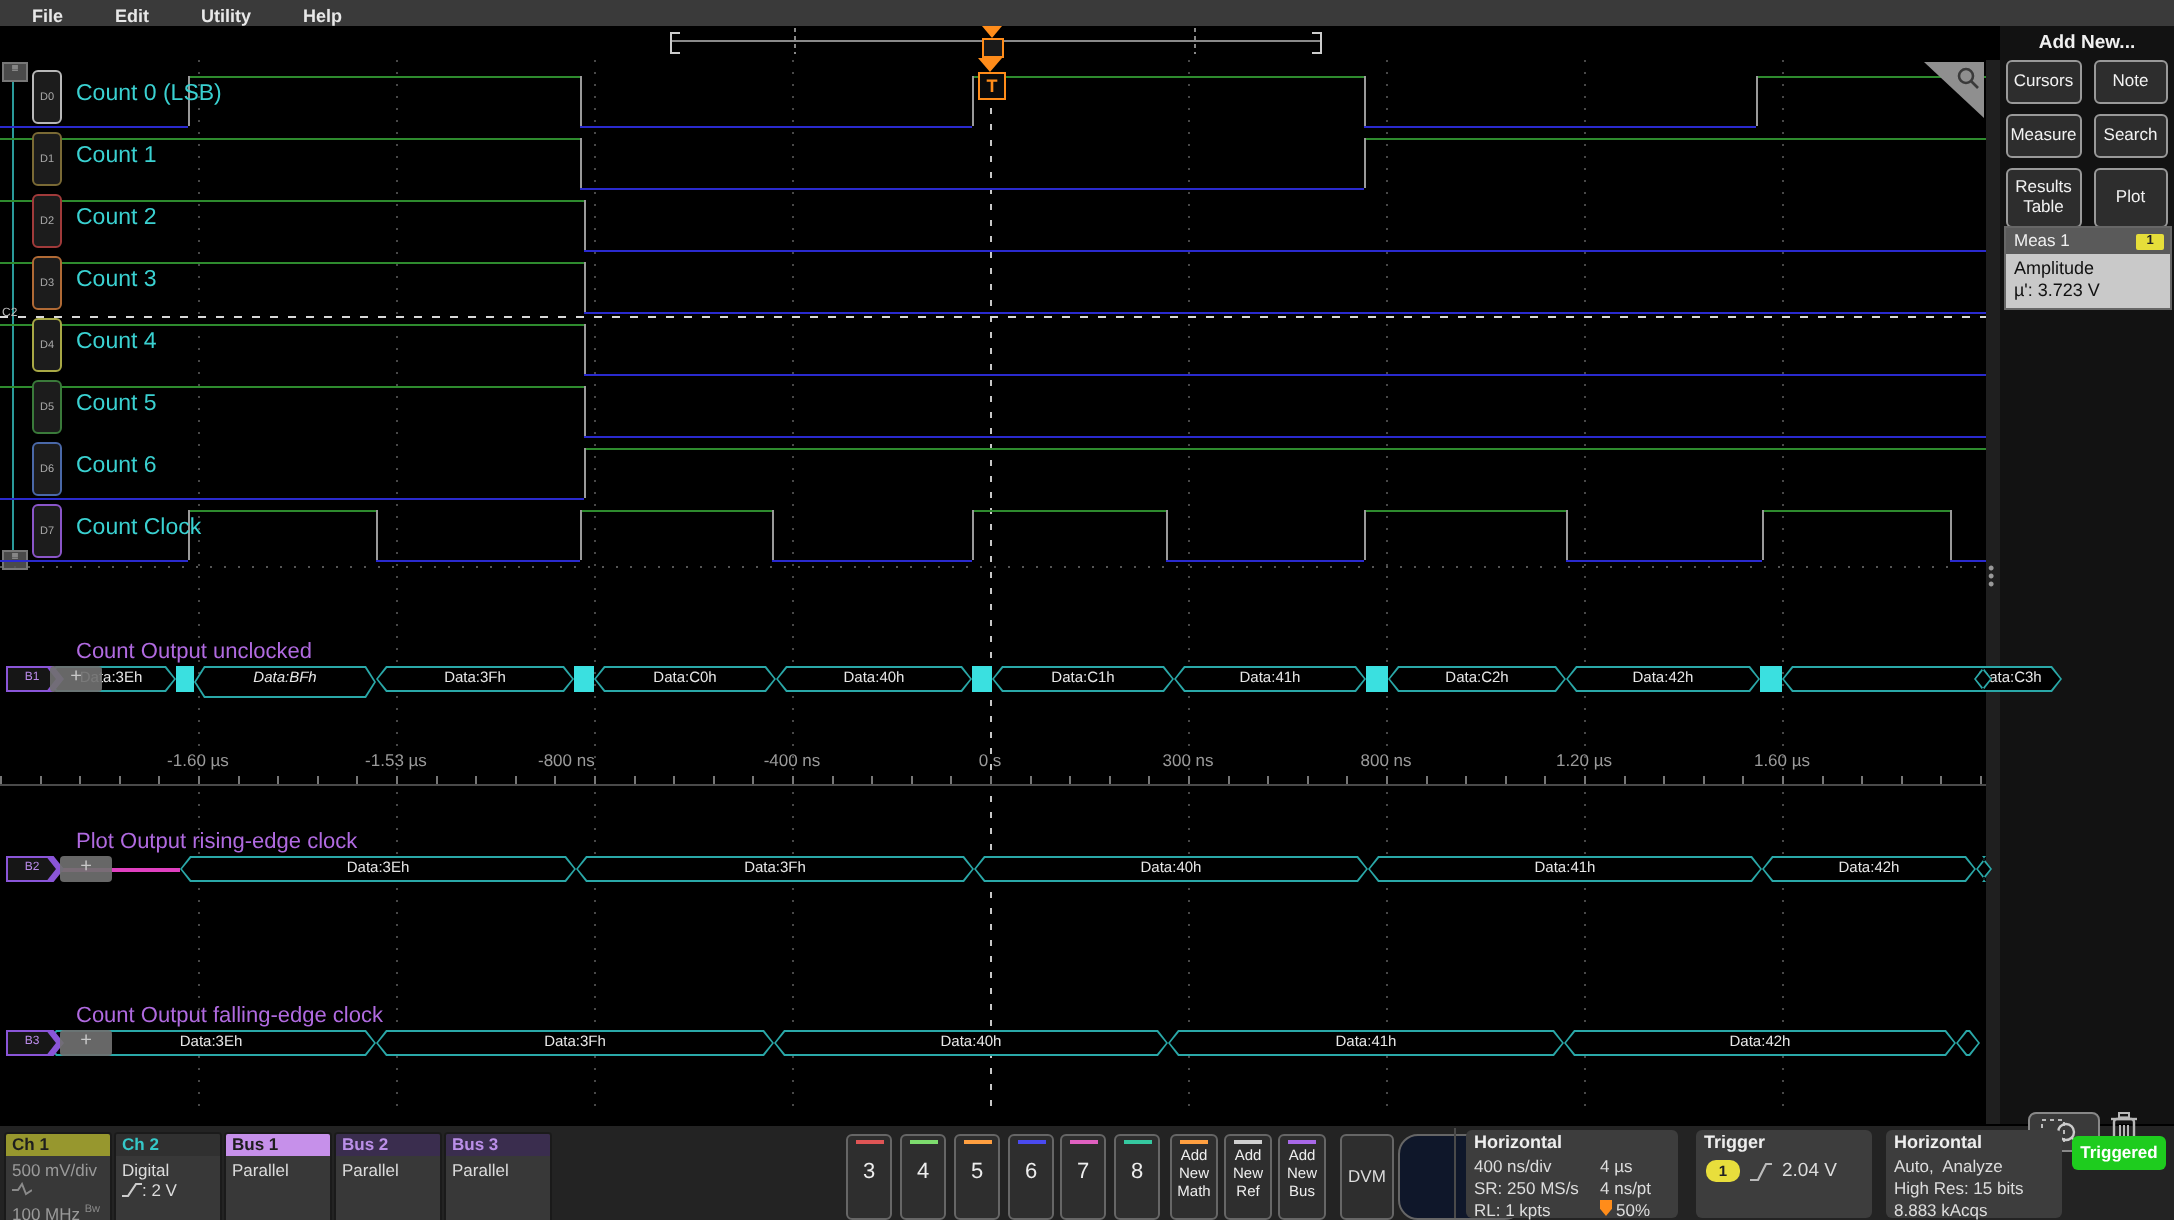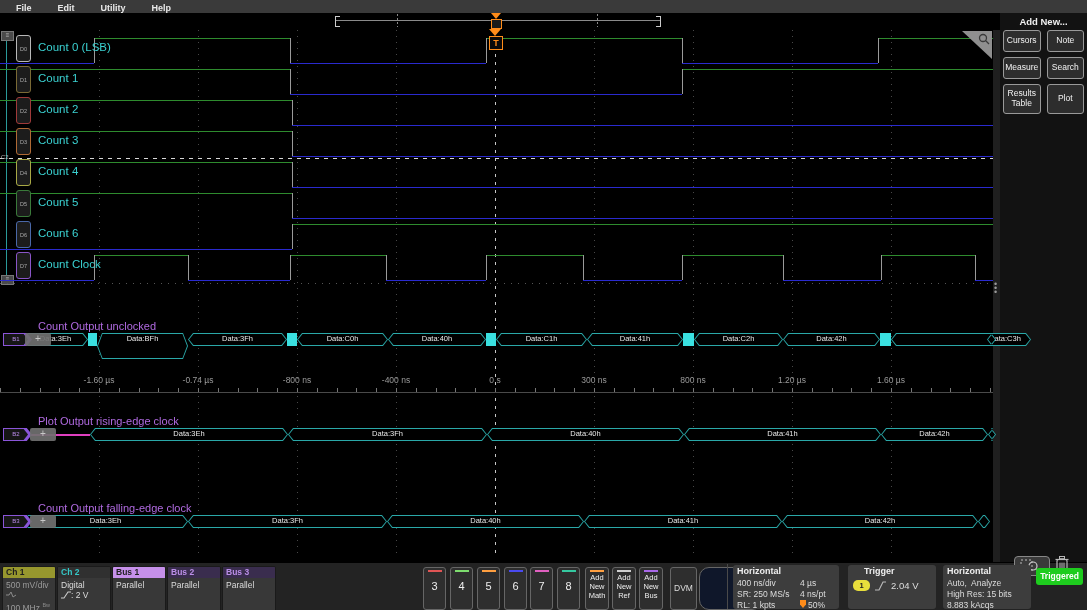--- a/index.html
+++ b/index.html
@@ -59,20 +59,30 @@
         </div>
         <div class="sbrow">
           <div class="sbtn">Measure</div>
           <div class="sbtn">Search</div>
         </div>
         <div class="sbrow">
           <div class="sbtn">Results Table</div>
           <div class="sbtn">Plot</div>
         </div>
       </div>
+    <div id="meas">
+      <div id="meashdr">
+        <span>Meas 1</span>
+        <span id="measbadge">1</span>
+      </div>
+      <div id="measbody">
+        <div>Amplitude</div>
+        <div>µ': 3.723 V</div>
+      </div>
+    </div>
   </div>
   <div id="bottombar"></div>
 <div style="position: absolute; left: 335px; top: 20px; width: 325px; height: 1px; background: rgb(138, 138, 138);"></div>
     <div style="position: absolute; left: 335px; top: 16px; width: 4px; height: 9px; border-left: 1px solid rgb(204, 204, 204); border-top: 1px solid rgb(204, 204, 204); border-bottom: 1px solid rgb(204, 204, 204);"></div>
     <div style="position: absolute; left: 656px; top: 16px; width: 4px; height: 9px; border-right: 1px solid rgb(204, 204, 204); border-top: 1px solid rgb(204, 204, 204); border-bottom: 1px solid rgb(204, 204, 204);"></div>
     <div style="position: absolute; left: 397px; top: 14px; width: 1px; height: 13px; background: repeating-linear-gradient(rgb(136, 136, 136) 0px, rgb(136, 136, 136) 2px, transparent 2px, transparent 4px);"></div>
     <div style="position: absolute; left: 597px; top: 14px; width: 1px; height: 13px; background: repeating-linear-gradient(rgb(136, 136, 136) 0px, rgb(136, 136, 136) 2px, transparent 2px, transparent 4px);"></div>
     <div style="position: absolute; left: 491px; top: 13px; width: 0px; height: 0px; border-left: 5px solid transparent; border-right: 5px solid transparent; border-top: 6px solid rgb(255, 140, 26);"></div>
     <div style="position: absolute; left: 491px; top: 19px; width: 9px; height: 8px; border: 1.5px solid rgb(255, 140, 26); background: rgb(26, 26, 26);"></div>
     <div style="position: absolute; left: 99px; top: 30px; width: 1px; height: 528px; background: repeating-linear-gradient(rgb(72, 72, 72) 0px, rgb(72, 72, 72) 1px, transparent 1px, transparent 6px);"></div>
@@ -165,21 +175,21 @@
         <circle cx="6" cy="5" r="3.5" fill="none" stroke="#3a3a3a" stroke-width="1.3"></circle>
         <line x1="8.5" y1="7.5" x2="12" y2="11" stroke="#3a3a3a" stroke-width="1.3"></line>
       </svg>
     </div>
     <div style="position: absolute; left: 38px; top: 320px; color: rgb(176, 106, 224); font-size: 11px; z-index: 4;">Count Output unclocked</div>
     <div class="busseg-outer" style="position: absolute; left: 23px; top: 333px; width: 65px; height: 13px; z-index: 3;">
       <div class="busseg-inner"></div>
       <div class="seg-label">Data:3Eh</div>
     </div>
     <div style="position: absolute; left: 88px; top: 333px; width: 9px; height: 13px; background: rgb(58, 224, 224); z-index: 3;"></div>
-    <div class="busseg-outer" style="position: absolute; left: 97px; top: 333px; width: 91px; height: 26px; z-index: 3;">
+    <div class="busseg-outer" style="position: absolute; left: 97px; top: 333px; width: 91px; height: 16px; z-index: 3; font-style: italic;">
       <div class="busseg-inner"></div>
       <div class="seg-label">Data:BFh</div>
     </div>
     <div class="busseg-outer" style="position: absolute; left: 188px; top: 333px; width: 99px; height: 13px; z-index: 3;">
       <div class="busseg-inner"></div>
       <div class="seg-label">Data:3Fh</div>
     </div>
     <div style="position: absolute; left: 287px; top: 333px; width: 10px; height: 13px; background: rgb(58, 224, 224); z-index: 3;"></div>
     <div class="busseg-outer" style="position: absolute; left: 297px; top: 333px; width: 91px; height: 13px; z-index: 3;">
       <div class="busseg-inner"></div>
@@ -270,22 +280,22 @@
       <div class="seg-label">Data:42h</div>
     </div>
     <div class="busseg-outer" style="position: absolute; left: 978px; top: 515px; width: 12px; height: 13px; z-index: 3;">
       <div class="busseg-inner"></div>
     </div>
     <div style="position: absolute; left: 3px; top: 515px; width: 29px; height: 13px; clip-path: polygon(0px 0px, 82% 0px, 100% 50%, 82% 100%, 0px 100%); background: rgb(138, 85, 216); z-index: 5;">
       <div style="position:absolute;left:1px;top:1px;width:24px;height:11px;clip-path:polygon(0 0,82% 0,100% 50%,82% 100%,0 100%);background:#161616;color:#b98ae8;font-size:6px;text-align:center;line-height:11px;">B3</div>
     </div>
     <div style="position: absolute; left: 30px; top: 515px; width: 26px; height: 13px; background: rgba(112, 112, 112, 0.92); border-radius: 2px; color: rgb(200, 200, 200); font-size: 10px; text-align: center; line-height: 12px; z-index: 6;">+</div>
     <div style="position: absolute; left: 71px; top: 375px; width: 56px; text-align: center; color: rgb(154, 154, 154); font-size: 8.5px;">-1.60 µs</div>
-    <div style="position: absolute; left: 170px; top: 375px; width: 56px; text-align: center; color: rgb(154, 154, 154); font-size: 8.5px;">-0.74 µs</div>
-    <div style="position: absolute; left: 269px; top: 375px; width: 56px; text-align: center; color: rgb(154, 154, 154); font-size: 8.5px;">-800 ns</div>
+    <div style="position: absolute; left: 170px; top: 375px; width: 56px; text-align: center; color: rgb(154, 154, 154); font-size: 8.5px;">-1.53 µs</div>
+    <div style="position: absolute; left: 269px; top: 375px; width: 56px; color: rgb(154, 154, 154); font-size: 8.5px;">-800 ns</div>
     <div style="position: absolute; left: 368px; top: 375px; width: 56px; text-align: center; color: rgb(154, 154, 154); font-size: 8.5px;">-400 ns</div>
     <div style="position: absolute; left: 467px; top: 375px; width: 56px; text-align: center; color: rgb(154, 154, 154); font-size: 8.5px;">0 s</div>
     <div style="position: absolute; left: 566px; top: 375px; width: 56px; text-align: center; color: rgb(154, 154, 154); font-size: 8.5px;">300 ns</div>
     <div style="position: absolute; left: 665px; top: 375px; width: 56px; text-align: center; color: rgb(154, 154, 154); font-size: 8.5px;">800 ns</div>
     <div style="position: absolute; left: 764px; top: 375px; width: 56px; text-align: center; color: rgb(154, 154, 154); font-size: 8.5px;">1.20 µs</div>
     <div style="position: absolute; left: 863px; top: 375px; width: 56px; text-align: center; color: rgb(154, 154, 154); font-size: 8.5px;">1.60 µs</div>
     <div style="position: absolute; left: 0px; top: 388px; width: 993px; height: 4px; background: repeating-linear-gradient(to right, rgb(119, 119, 119) 0px, rgb(119, 119, 119) 1px, transparent 1px, transparent 19.8px);"></div>
     <div style="position: absolute; left: 0px; top: 392px; width: 993px; height: 1px; background: rgb(74, 74, 74);"></div>
     <div style="position: absolute; left: 1014px; top: 556px; width: 34px; height: 18px; border: 1px solid rgb(136, 136, 136); border-radius: 4px; background: rgb(58, 58, 58);">
       <svg width="22" height="14" viewBox="0 0 22 14" style="position:absolute;left:5px;top:2px;">
@@ -378,21 +388,21 @@
     <div style="position: absolute; left: 670px; top: 567px; width: 25px; height: 41px; background: rgb(46, 46, 46); border: 1px solid rgb(102, 102, 102); border-radius: 3px; color: rgb(221, 221, 221); font-size: 8.5px; text-align: center; line-height: 41px;">DVM</div>
     <div style="position: absolute; left: 699px; top: 567px; width: 25px; height: 41px; background: #0f172a; border: 1px solid rgb(102, 102, 102); border-radius: 10px; color: rgb(221, 221, 221); font-size: 8.5px; text-align: center; line-height: 41px; padding-left: 36px;">AFG</div>
     <div style="position: absolute; left: 727px; top: 564px; width: 1px; height: 45px; background: rgb(74, 74, 74);"></div>
     <div style="position: absolute; left: 733px; top: 565px; width: 106px; height: 44px; background: rgb(61, 61, 61); border-radius: 3px;">
       <div style="color:#eee;font-size:9px;font-weight:bold;padding:1px 0 0 4px;">Horizontal</div>
       <div style="position: absolute; left: 4px; top: 13px; width: 100px; color: rgb(221, 221, 221); font-size: 8.5px;"><span>400 ns/div</span><span style="position: absolute; left: 63px;">4 µs</span></div>
       <div style="position: absolute; left: 4px; top: 24px; width: 100px; color: rgb(221, 221, 221); font-size: 8.5px;"><span>SR: 250 MS/s</span><span style="position: absolute; left: 63px; text-align: right;">4 ns/pt</span></div>
       <div style="position: absolute; left: 4px; top: 35px; width: 100px; color: rgb(221, 221, 221); font-size: 8.5px;"><span>RL: 1 kpts</span><span style="position: absolute; left: 63px;"><span style="display:inline-block;width:6px;height:8px;background:#ff8c1a;clip-path:polygon(0 0,100% 0,100% 55%,50% 100%,0 55%);margin-right:2px;"></span><span>50%</span></span></div>
     </div>
     <div style="position: absolute; left: 848px; top: 565px; width: 88px; height: 44px; background: rgb(61, 61, 61); border-radius: 3px;">
-      <div style="color:#eee;font-size:9px;font-weight:bold;padding:1px 0 0 16px;">Trigger</div>
+      <div style="color:#eee;font-size:9px;font-weight:bold;padding:1px 0 0 4px;">Trigger</div>
       <div style="position:absolute;left:5px;top:15px;display:flex;align-items:center;gap:5px;">
         <span style="width:17px;height:11px;background:#e8de3c;border-radius:5px;color:#222;font-size:7.5px;font-weight:bold;text-align:center;line-height:11px;">1</span>
         <svg width="11" height="10" viewBox="0 0 11 10">
           <polyline points="0,9 4,9 8,1 11,1" fill="none" stroke="#bbb" stroke-width="1.1"></polyline>
         </svg>
         <span style="color:#ddd;font-size:9.5px;">2.04 V</span>
       </div>
     </div>
     <div style="position: absolute; left: 943px; top: 565px; width: 88px; height: 44px; background: rgb(61, 61, 61); border-radius: 3px;">
       <div style="color:#eee;font-size:9px;font-weight:bold;padding:1px 0 0 4px;">Horizontal</div>

